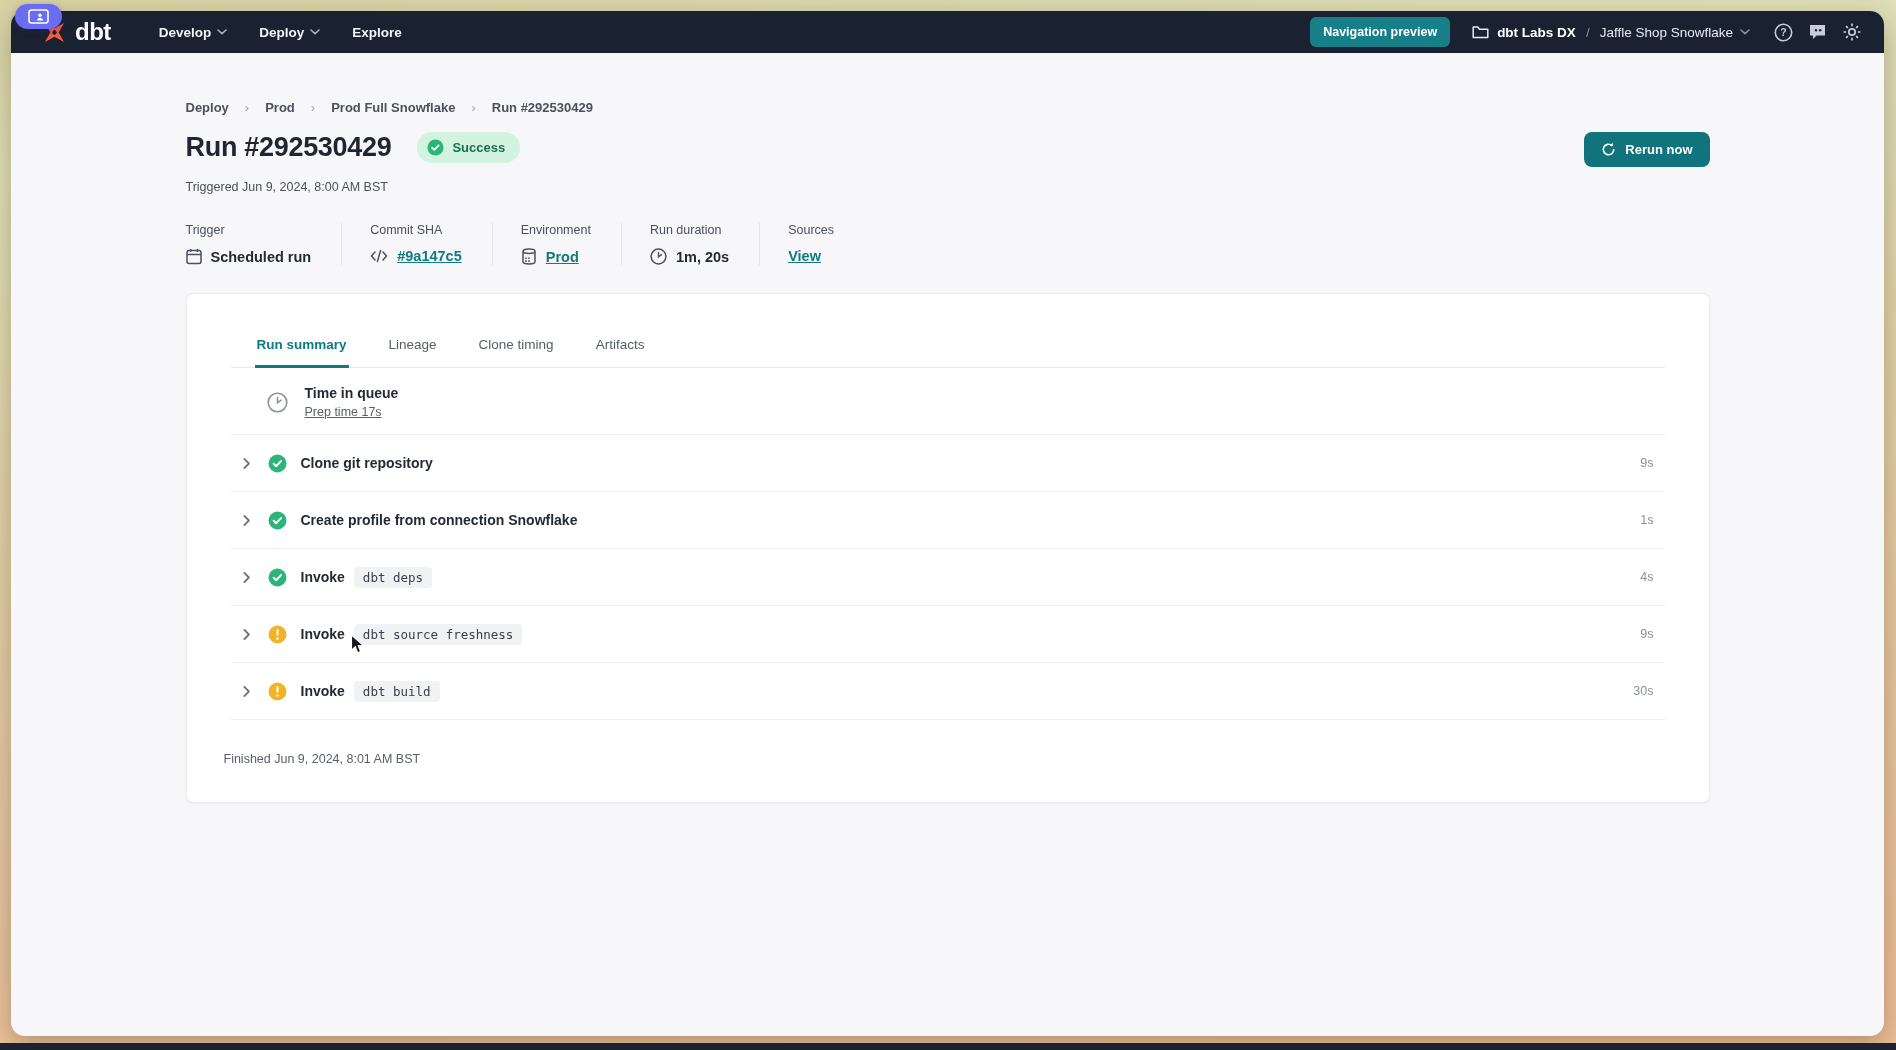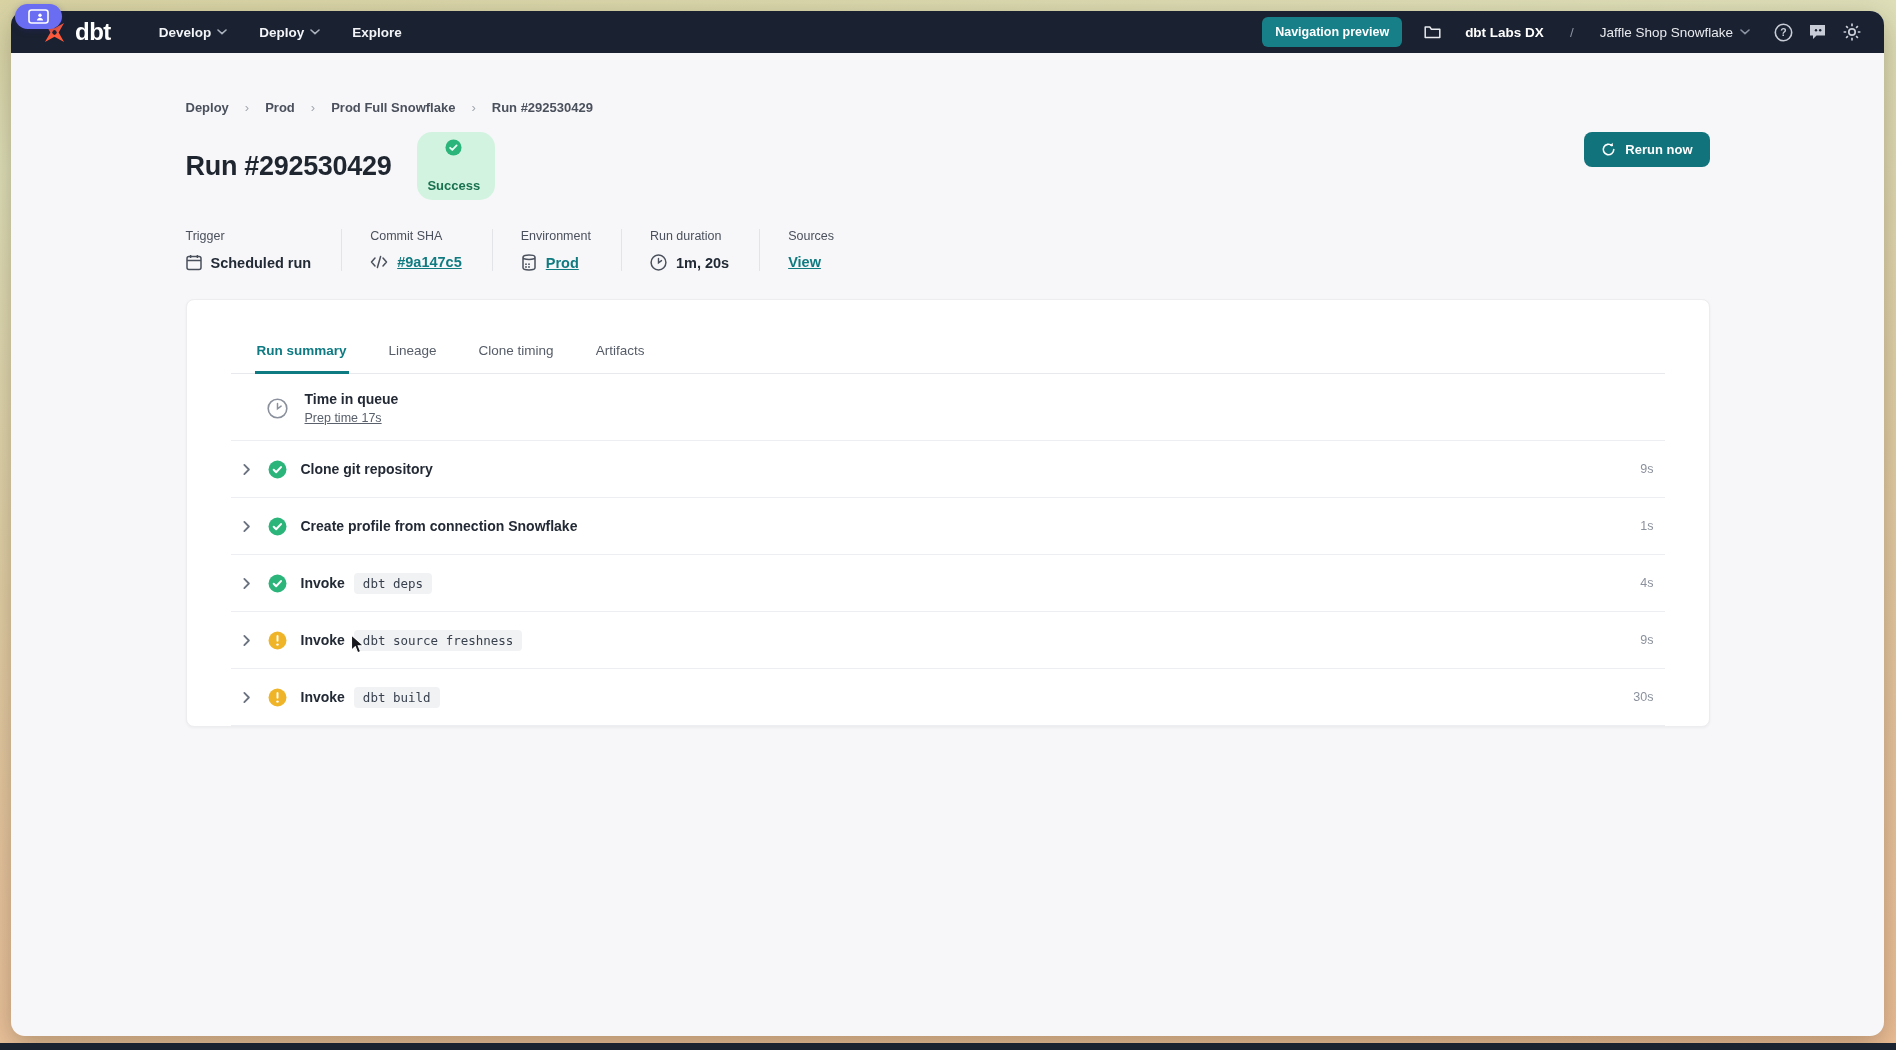--- a/index.html
+++ b/index.html
@@ -23,21 +23,21 @@
     height:42px; background:#1a2130; display:flex; align-items:center;
     padding:0 22px 0 30px; color:#fff;
   }
   .logo-wrap { display:flex; align-items:center; gap:7px; margin-right:34px; }
   .logo-text { font-size:24px; font-weight:700; letter-spacing:-.5px; }
   .nav-menu { display:flex; align-items:center; gap:4px; }
   .nav-item { display:flex; align-items:center; gap:6px; color:#f2f4f7; font-size:13.5px; font-weight:700; padding:9px 14px; border-radius:6px; cursor:pointer; }
   .nav-item svg { color:#aab1bd; }
   .nav-right { margin-left:auto; display:flex; align-items:center; gap:16px; }
   .preview-btn { background:#177f88; color:#fff; font-size:12.5px; font-weight:700; padding:8px 13px; border:none; border-radius:6px; cursor:pointer; }
-  .acct-wrap { display:flex; align-items:center; gap:24px; font-size:13.5px; margin-left:6px; }
+  .acct-wrap { display:flex; align-items:center; gap:8px; font-size:13.5px; margin-left:6px; }
   .acct-name { font-weight:700; color:#fff; }
   .acct-slash { color:#8a93a3; font-weight:400; padding:0 2px; }
   .proj-name { color:#e8eaee; font-weight:500; display:flex; align-items:center; gap:7px; }
   .nav-icons { display:flex; align-items:center; gap:15px; margin-left:8px; color:#c7ccd6; }
   .nav-icons .icon-btn { cursor:pointer; display:flex; }
 
   
   .share-pill {
     position:absolute; left:15px; top:4px; width:47px; height:25px; z-index:20;
     background:#6a6cf2; border-radius:13px; display:flex; align-items:center; justify-content:center;
@@ -46,21 +46,21 @@
 
   
   .page { width:1524px; margin:0 auto; }
   .breadcrumb { margin-top:47px; font-size:13px; color:#4a505c; display:flex; align-items:center; gap:16px; font-weight:600; }
   .breadcrumb .crumb { cursor:pointer; }
   .breadcrumb .sep { color:#a2a8b1; font-weight:400; }
 
   .header-row { margin-top:17px; display:flex; align-items:flex-start; }
   .title-group { display:flex; align-items:center; gap:26px; }
   .run-title { font-size:27px; font-weight:700; color:#1f2630; letter-spacing:-.3px; }
-  .status-badge { background:#d2f3e0; color:#19714f; font-size:13px; font-weight:600; border-radius:15px; padding:7px 15px 7px 10px; display:flex; align-items:center; gap:22px;flex-direction:column; }
+  .status-badge { background:#d2f3e0; color:#19714f; font-size:13px; font-weight:600; border-radius:15px; padding:7px 15px 7px 10px; display:flex; align-items:center; gap:8px; }
   .rerun-btn { margin-left:auto; background:#11737b; color:#fff; border:none; border-radius:8px; font-size:13px; font-weight:700; padding:10px 17px; display:flex; align-items:center; gap:9px; cursor:pointer; font-family:inherit; }
   .triggered { margin-top:13px; font-size:12.5px; color:#4a505c; }
 
   
   .meta-row { margin-top:29px; display:flex; }
   .meta-col { padding-right:30px; margin-right:28px; border-right:1px solid #e2e4e8; }
   .meta-col:last-child { border-right:none; }
   .meta-label { font-size:12.5px; color:#4a505c; }
   .meta-value { margin-top:11px; display:flex; align-items:center; gap:9px; font-size:14.5px; font-weight:600; color:#222a35; }
   .meta-value svg, .meta-value .mono-glyph { color:#4a505c; flex:none; }
@@ -210,20 +210,21 @@
         <span style="display:flex">
             <svg width="15" height="15" viewBox="0 0 16 16">
               <path d="M13.6 8a5.6 5.6 0 1 1-1.9-4.2" fill="none" stroke="#fff" stroke-width="1.7" stroke-linecap="round"></path>
               <path d="M12.4 0.9l.4 3.4-3.4-.4z" fill="#fff"></path>
             </svg>
           </span>
         <span>Rerun now</span>
       </button>
     </div>
 
+    <div class="triggered">Triggered Jun 9, 2024, 8:00 AM BST</div>
 
     <div class="meta-row">
       <div class="meta-col">
         <div class="meta-label">Trigger</div>
         <div class="meta-value">
           <span style="display:flex">
               <svg width="16" height="17" viewBox="0 0 16 17">
                 <rect x="1" y="2.6" width="14" height="13" rx="2" fill="none" stroke="currentColor" stroke-width="1.5"></rect>
                 <path d="M1 6.4h14M4.6 1v3M11.4 1v3" stroke="currentColor" stroke-width="1.5" fill="none"></path>
               </svg>
@@ -379,20 +380,21 @@
               <circle cx="9" cy="9" r="8.5" fill="#f0b429"></circle>
               <rect x="8.1" y="3.9" width="1.8" height="6.2" rx=".9" fill="#fff"></rect>
               <circle cx="9" cy="12.9" r="1.15" fill="#fff"></circle>
             </svg>
           </span>
         <span class="step-label">Invoke</span>
         <span class="step-code">dbt build</span>
         <span class="step-duration">30s</span>
       </div>
 
+      <div class="card-footer">Finished Jun 9, 2024, 8:01 AM BST</div>
     </div>
 
   </div>
 </div>
 
 <div class="mouse-cursor">
   <svg width="17" height="22" viewBox="0 0 17 22">
       <path d="M1.5 1v15.2l3.8-3.4 2.4 6 2.9-1.2-2.4-5.9h5.2z" fill="#16181d" stroke="#fff" stroke-width="1.1"></path>
     </svg>
 </div>

